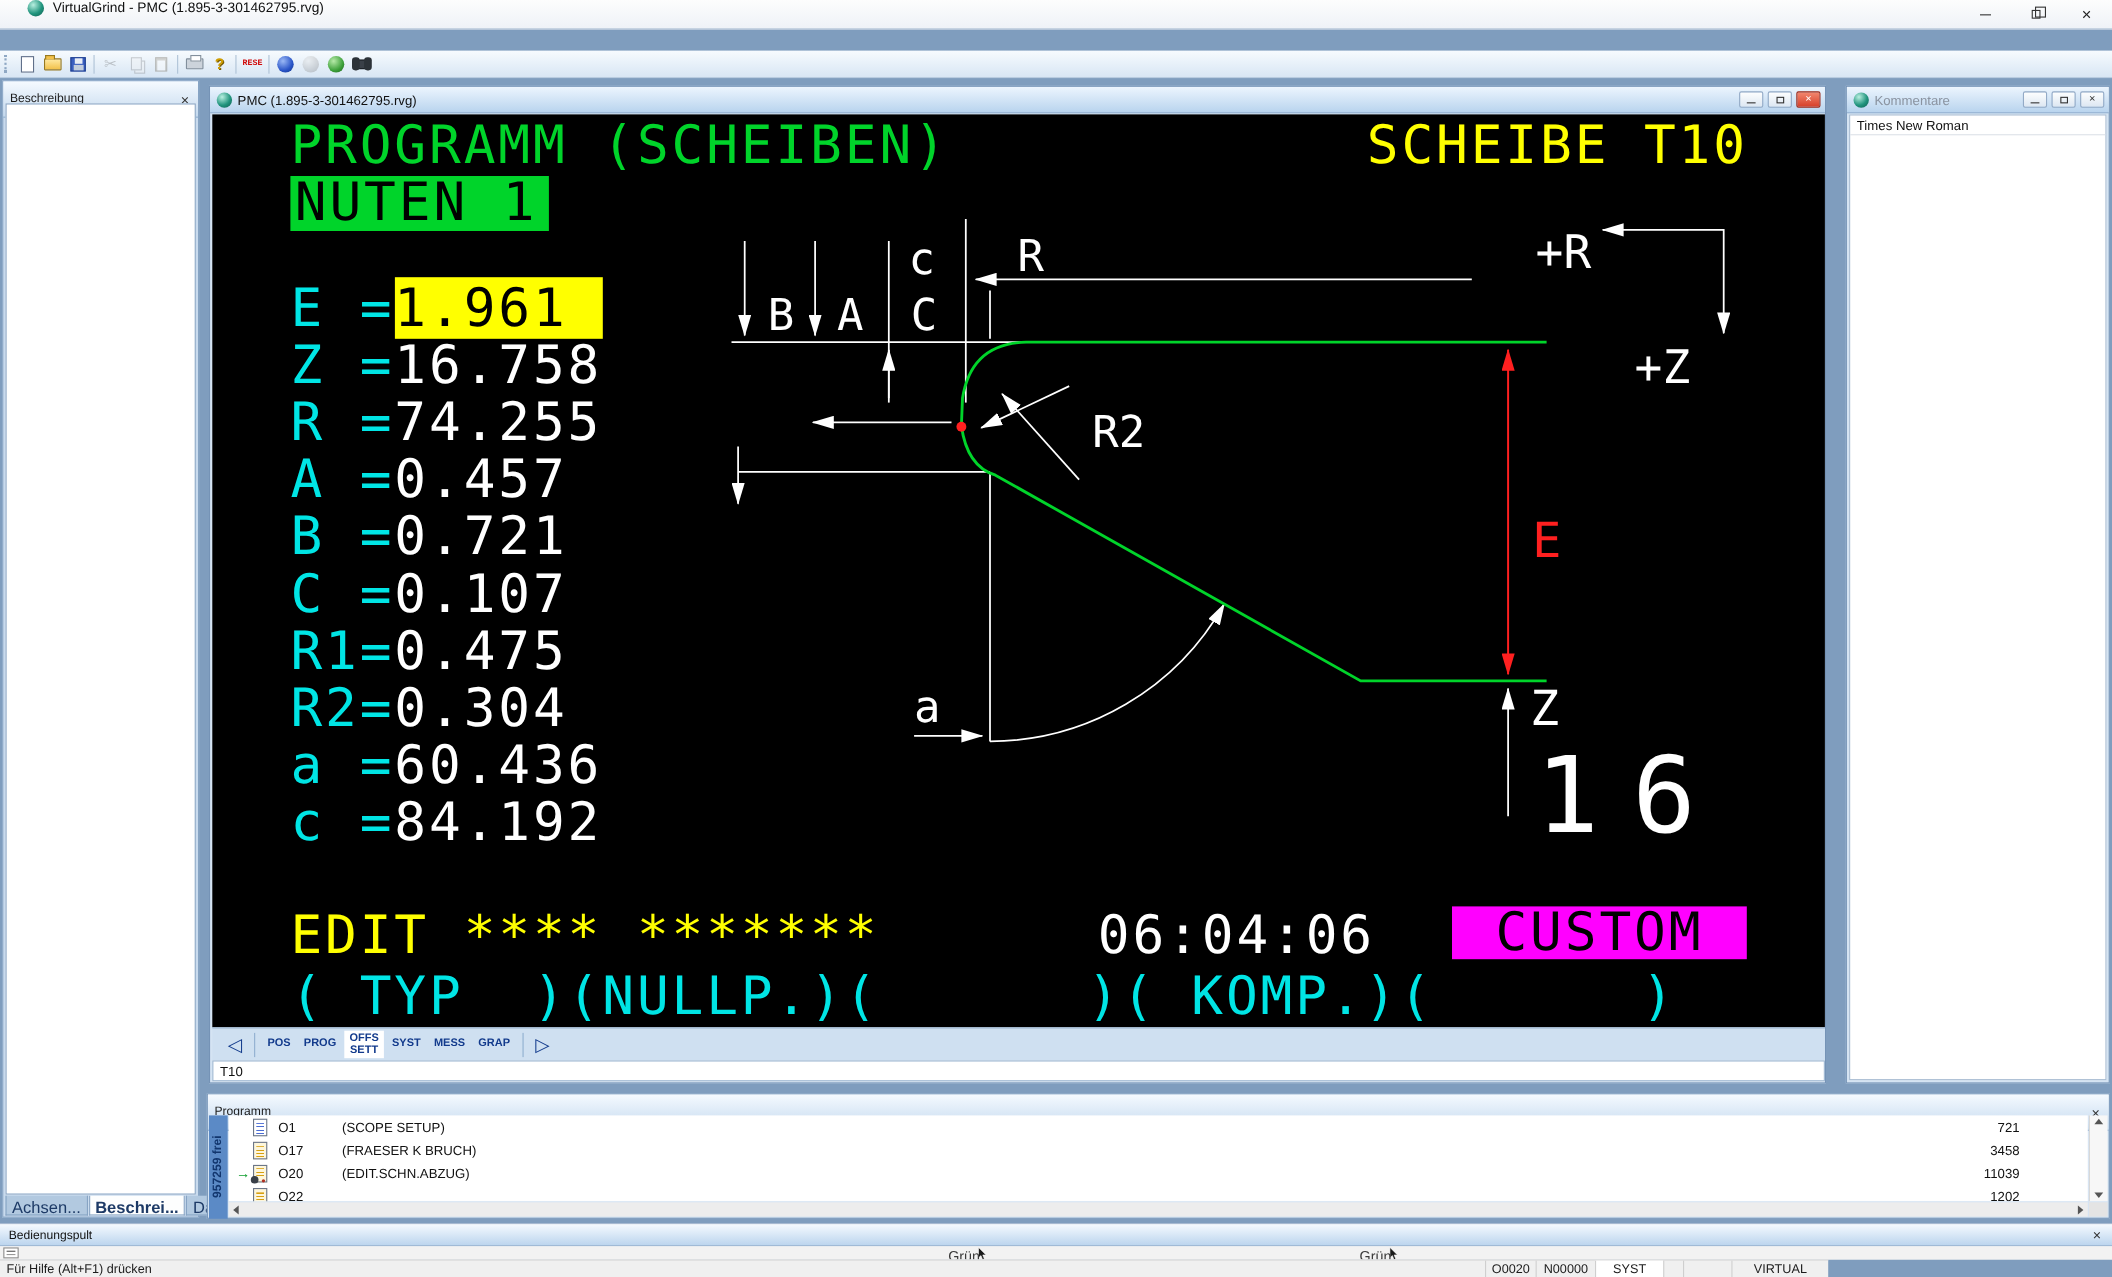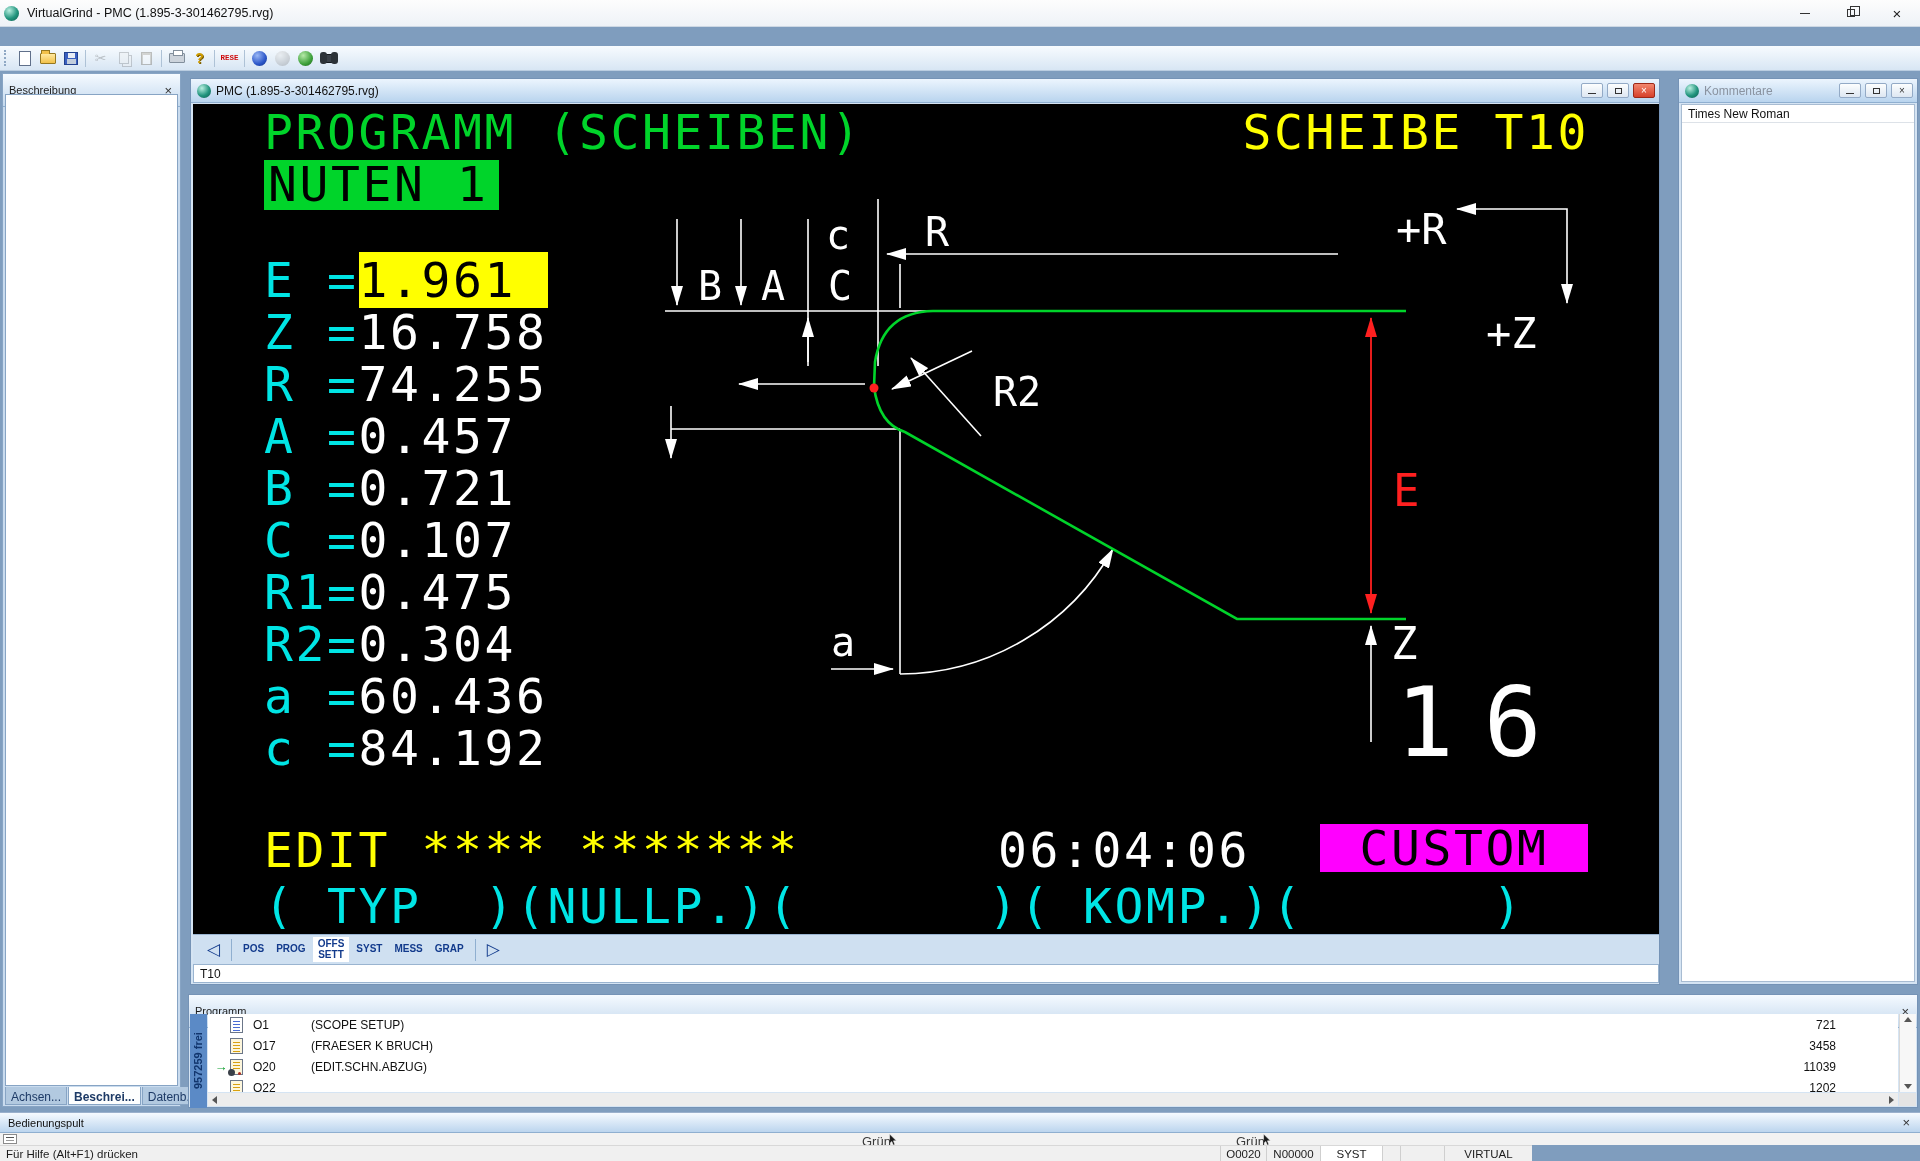--- a/index.html
+++ b/index.html
@@ -1,21 +1,21 @@
 <!DOCTYPE html>
 <html><head>
 <meta charset="utf-8">
 <style>
   *{margin:0;padding:0;box-sizing:border-box}
   html,body{width:1920px;height:1161px;overflow:hidden}
   body{font-family:"Liberation Sans",sans-serif;-webkit-user-select:none;user-select:none}
   .app{position:relative;width:1920px;height:1161px;background:#7f9dbe;overflow:hidden}
 
   
-  .titlebar{position:absolute;left:0;top:0;width:1920px;height:27px;background:linear-gradient(#fdfdfd,#eef2f7);border-bottom:1px solid #cdd8e4;display:flex;align-items:center;padding-left:4px}
+  .titlebar{position:absolute;left:0;top:0;width:1920px;height:27px;background:linear-gradient(#fdfdfd,#eef2f7);border-bottom:1px solid #cdd8e4;display:flex;padding-left:25px}
   .app-icon{width:15px;height:15px;border-radius:50%;background:radial-gradient(circle at 35% 30%,#b8efe0,#22957e 55%,#0b5a4b);margin-right:8px;flex:0 0 auto}
   .titlebar .title{font-size:12.5px;color:#101010}
   .win-controls{position:absolute;right:0;top:0;height:26px;display:flex}
   .win-btn{width:46px;height:26px;display:flex;align-items:center;justify-content:center;color:#222}
   .glyph-min{width:10px;height:1px;background:#333}
   .glyph-restore{width:8px;height:8px;border:1px solid #333;position:relative;background:transparent}
   .glyph-restore::before{content:"";position:absolute;left:2px;top:-4px;width:8px;height:8px;border:1px solid #333}
   .glyph-close{font-size:15px;line-height:15px;color:#222}
 
   
@@ -57,21 +57,21 @@
   .mini-btn{width:22px;height:15px;background:linear-gradient(#fdfefe,#dde7f2);border:1px solid #93aac6;border-radius:2px;margin-left:4px;display:flex;align-items:center;justify-content:center;color:#333;font-size:10px;line-height:10px}
   .mini-btn .bar{width:8px;height:1px;background:#333;margin-top:6px}
   .mini-btn .sq{width:7px;height:6px;border:1px solid #333}
   .mini-btn.red{background:linear-gradient(#f2876f,#d6402a);border-color:#9c2818;color:#fff}
 
   
   .bes{position:absolute;left:2px;top:73px;width:179px;height:1034px;background:#c9dbee;border:1px solid #87a4c4}
   .bes-head{height:18px}
   .bes-body{position:absolute;left:2px;top:20px;width:173px;height:992px;background:#fff;border:1px solid #87a4c4}
   .bes-tabs{position:absolute;left:2px;bottom:1px;display:flex;height:18px}
-  .tab{font-size:12px;color:#1d3a66;background:#b2c9e0;border:1px solid #87a4c4;border-top:none;padding:3px 5px 0 5px;margin-right:1px;white-space:nowrap}
+  .tab{font-size:15px;color:#1d3a66;background:#b2c9e0;border:1px solid #87a4c4;border-top:none;padding:3px 5px 0 5px;margin-right:1px;white-space:nowrap}
   .tab.active{background:#fdfefe;font-weight:bold}
 
   
   .pmc{position:absolute;left:190px;top:78px;width:1470px;height:907px;background:#d5e4f3;border:1px solid #7593b6}
   .pmc-title{height:24px;background:linear-gradient(#ecf5fe,#b9d4ee);border-bottom:1px solid #8fafd0;display:flex;align-items:center;padding:0 4px}
   .pmc-title .ic{width:14px;height:14px;border-radius:50%;background:radial-gradient(circle at 35% 30%,#b8efe0,#22957e 55%,#0b5a4b);margin:0 5px 0 2px}
   .pmc-title .t{font-size:12px;color:#111}
   .pmc-ctrls{margin-left:auto;display:flex}
   .pmc-screen{position:absolute;left:2px;top:25px;width:1466px;height:830px;background:#000;overflow:hidden}
   .mono{font-family:"DejaVu Sans Mono",monospace;white-space:pre}
@@ -135,21 +135,21 @@
   
   .bed{position:absolute;left:0;top:1112px;width:1920px;height:33px;background:#f0f0f0;border-top:1px solid #9ab0cc}
   .bed-head{height:20px;background:linear-gradient(#f5faff,#bcd5ee);border-bottom:1px solid #8fafd0;display:flex;align-items:center;font-size:11px;color:#111;padding:0 8px}
   .bed-strip{position:relative;height:12px;background:#f2f2f2;overflow:hidden}
   .bed-icon{position:absolute;left:3px;top:1px;width:14px;height:10px;background:#fff;border:1px solid #8a8a8a}
   .bed-icon::before{content:"";position:absolute;left:2px;top:2px;width:8px;height:1px;background:#555;box-shadow:0 3px 0 #999}
   .clipped-label{position:absolute;top:0;font-size:13px;color:#3a3a3a;line-height:17px}
   .cursor-icon{position:absolute;top:1px}
 
   
-  .statusbar{position:absolute;left:0;top:1145px;width:1532px;height:16px;background:#f0f0f0;border-top:1px solid #d8d8d8;display:flex;align-items:center;font-size:11.5px;color:#1c1c1c}
+  .statusbar{position:absolute;left:0;top:1145px;width:1662px;height:16px;background:#f0f0f0;border-top:1px solid #d8d8d8;display:flex;align-items:center;font-size:11.5px;color:#1c1c1c}
   .sb-hint{padding-left:6px}
   .sb-cells{margin-left:auto;display:flex;height:100%}
   .sb-cell{border-left:1px solid #cfcfcf;display:flex;align-items:center;justify-content:center;height:100%}
   .sb-cell-0{width:46px}.sb-cell-1{width:54px}.sb-cell-2{width:62px;background:#fff}.sb-cell-3{width:18px}.sb-cell-4{width:44px}.sb-cell-5{width:88px}
 </style>
 </head>
 <body>
 
 <div class="app">
 

